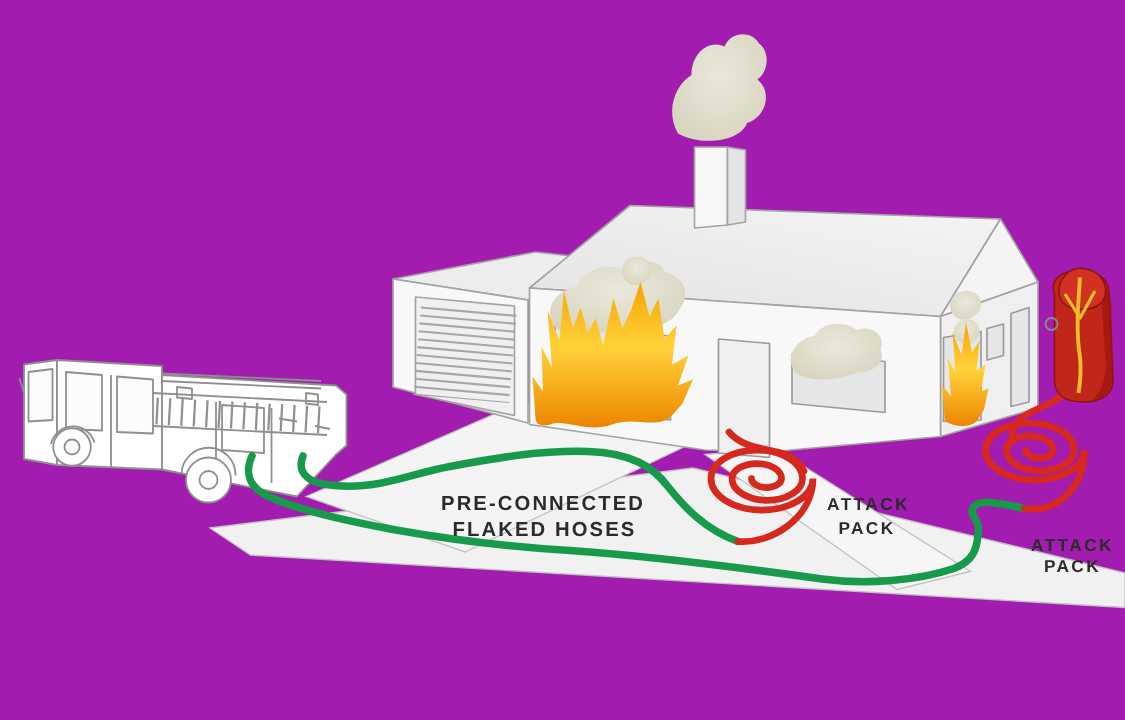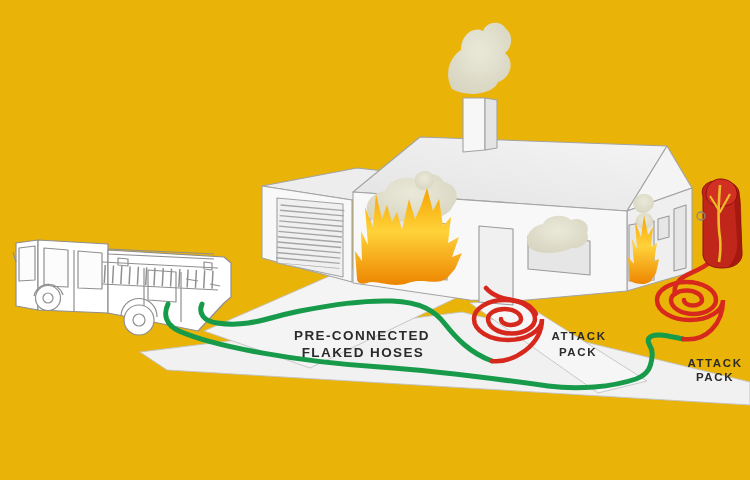--- a/index.html
+++ b/index.html
@@ -1,16 +1,16 @@
 <!DOCTYPE html>
 <html><head>
 <meta charset="utf-8">
 <style>
   html,body{margin:0;padding:0;background:#ffffff;}
-  .stage{position:relative;width:750px;height:480px;background:#eab308;overflow:hidden;
+  .stage{position:relative;width:750px;height:480px;background:#a21caf;overflow:hidden;
          font-family:"Liberation Sans", sans-serif;}
   svg{display:block;}
   .lbl{font-family:"Liberation Sans", sans-serif;font-weight:bold;text-transform:uppercase;}
   .lbl-big{font-size:13.5px;letter-spacing:1.4px;}
   .lbl-small{font-size:11.5px;letter-spacing:1.6px;}
 </style>
 </head>
 <body>
 
 <div class="stage">

